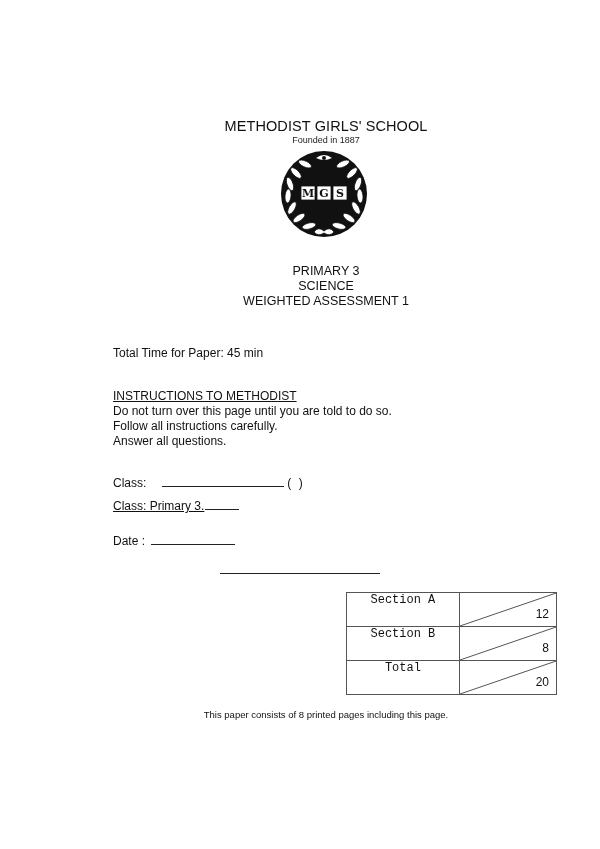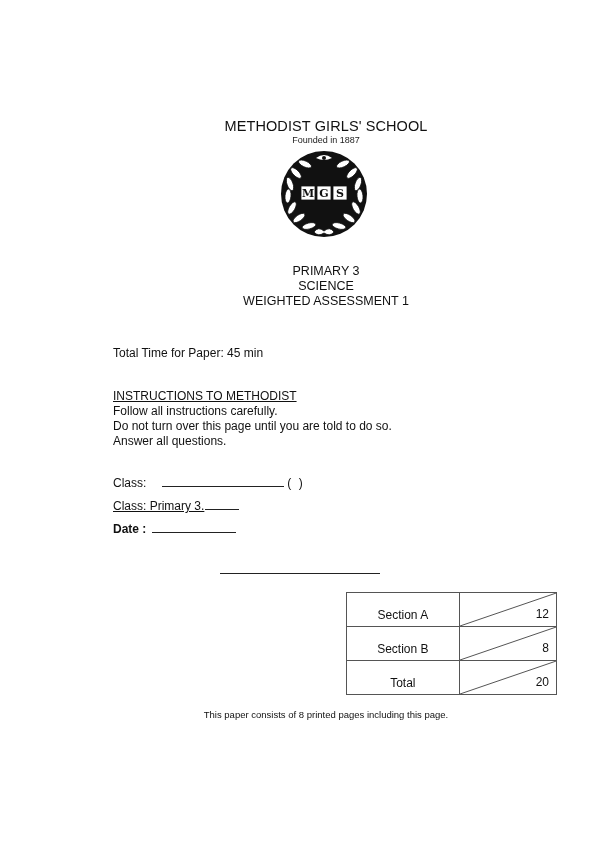--- a/index.html
+++ b/index.html
@@ -102,21 +102,22 @@
     }
     .score-table td {
       border: 1px solid #555;
       padding: 0;
       position: relative;
     }
     .score-table td.label-cell {
       width: 113px;
       text-align: center;
       vertical-align: top;
-      padding-top: 15px;
+      padding-top: 0;
+      font-family: Liberation Mono, monospace;
     }
     .score-table td.score-cell {
       width: 98px;
     }
     .score-table .diag {
       position: absolute;
       left: 0; top: 0;
       width: 100%; height: 100%;
     }
     .score-table .max {
@@ -185,37 +186,37 @@
   <div class="abs title-block">
     <div>PRIMARY 3</div>
     <div>SCIENCE</div>
     <div>WEIGHTED ASSESSMENT 1</div>
   </div>
 
   <div class="abs time-line">Total Time for Paper: 45 min</div>
 
   <div class="abs instructions">
     <div class="heading">INSTRUCTIONS TO METHODIST</div>
+    <div>Do not turn over this page until you are told to do so.</div>
     <div>Follow all instructions carefully.</div>
-    <div>Do not turn over this page until you are told to do so.</div>
     <div>Answer all questions.</div>
   </div>
 
   <div class="abs field-row" style="top:474px;">
     <span>Class:</span>
     <span class="blank" style="width:122px; margin-left:16px;"></span>
     <span class="paren">( )</span>
   </div>
 
   <div class="abs field-row" style="top:497px;text-decoration:underline;">
     <span>Class: Primary 3.</span>
     <span class="blank" style="width:34px; margin-left:1px;"></span>
   </div>
 
-  <div class="abs field-row" style="top:520px;font-weight:bold;">
+  <div class="abs field-row" style="top:532px;">
     <span>Date :</span>
     <span class="blank" style="width:84px; margin-left:6px;"></span>
   </div>
 
   <div class="abs divider-line"></div>
 
   <div class="abs score-table">
     <table>
       <tbody>
           <tr>

